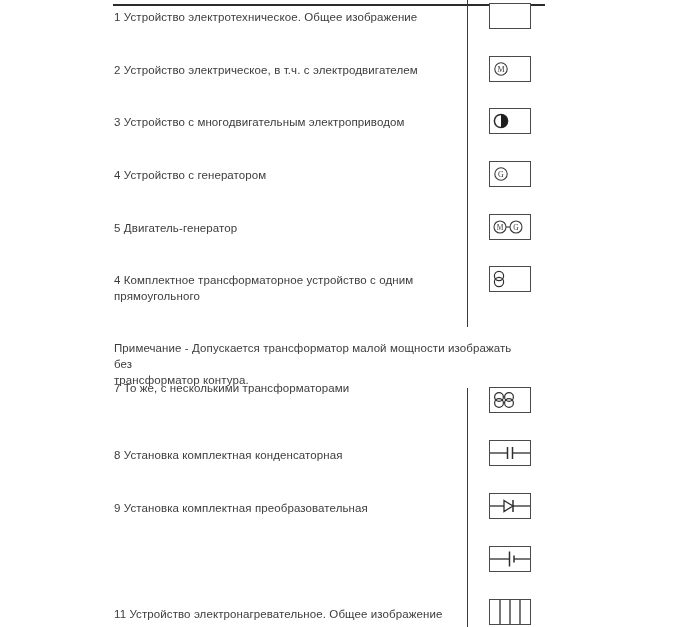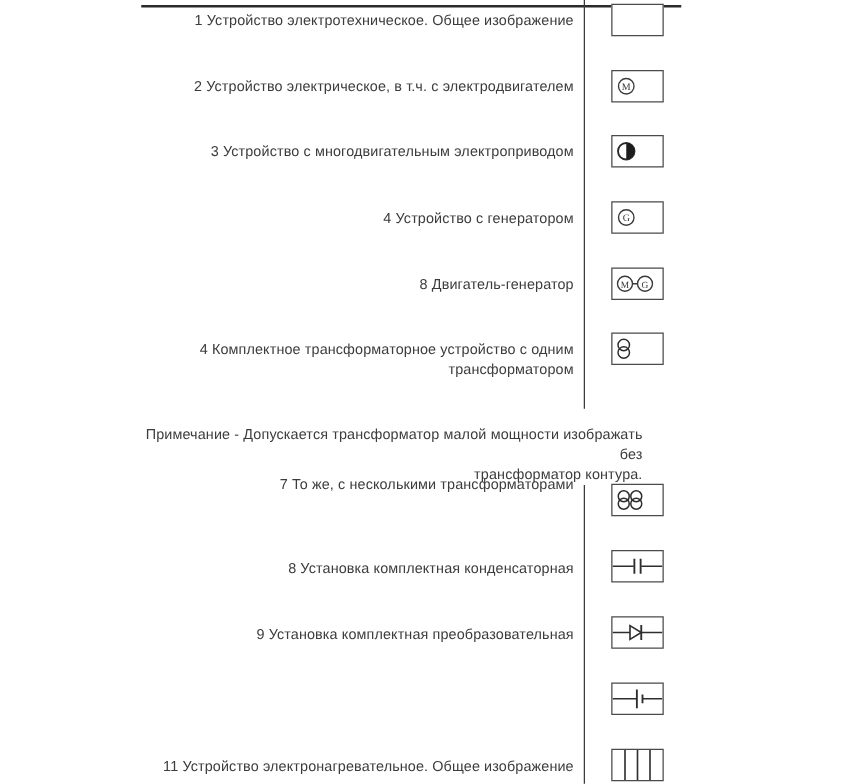--- a/index.html
+++ b/index.html
@@ -13,21 +13,20 @@
     position: relative;
     font-family: "Liberation Sans", sans-serif;
     color: #3b3b3b;
     overflow: hidden;
   }
   #page {
     position: absolute;
     left: 0; top: 0;
     width: 678px;
     height: 627px;
-    text-align: right;
   }
   
   .top-rule {
     position: absolute;
     left: 113px;
     top: 4px;
     width: 432px;
     height: 2px;
     background: #2b2b2b;
   }
@@ -104,34 +103,34 @@
   </div>
 
   <div class="row-text" style="top:167px;">4 Устройство с генератором</div>
   <div class="symbol" style="top:161px;">
     <svg width="40" height="24" viewBox="0 0 40 24">
       <circle cx="11" cy="12" r="6.2" fill="none" stroke="#3a3a3a" stroke-width="1.1"></circle>
       <text x="11" y="15.2" font-family="Liberation Serif, serif" font-size="8" fill="#3a3a3a" text-anchor="middle">G</text>
     </svg>
   </div>
 
-  <div class="row-text" style="top:220px;">8 Двигатель-генератор</div>
+  <div class="row-text" style="top:220px;">5 Двигатель-генератор</div>
   <div class="symbol" style="top:214px;">
     <svg width="40" height="24" viewBox="0 0 40 24">
       <circle cx="10" cy="12" r="6.0" fill="none" stroke="#3a3a3a" stroke-width="1.1"></circle>
       <text x="10" y="15" font-family="Liberation Serif, serif" font-size="7.5" fill="#3a3a3a" text-anchor="middle">M</text>
       <line x1="16" y1="12" x2="20" y2="12" stroke="#3a3a3a" stroke-width="1.1"></line>
       <circle cx="26" cy="12" r="6.0" fill="none" stroke="#3a3a3a" stroke-width="1.1"></circle>
       <text x="26" y="15" font-family="Liberation Serif, serif" font-size="7.5" fill="#3a3a3a" text-anchor="middle">G</text>
     </svg>
   </div>
 
   <div class="row-text" style="top:272px;">
     <div>4 Комплектное трансформаторное устройство с одним</div>
-    <div>трансформатором</div>
+    <div>прямоугольного</div>
   </div>
   <div class="symbol" style="top:266px;">
     <svg width="40" height="24" viewBox="0 0 40 24">
       <circle cx="9" cy="9" r="4.6" fill="none" stroke="#2e2e2e" stroke-width="1.2"></circle>
       <circle cx="9" cy="15" r="4.6" fill="none" stroke="#2e2e2e" stroke-width="1.2"></circle>
     </svg>
   </div>
 
   <div class="note-text" style="top:340px;">
     <div>Примечание - Допускается трансформатор малой мощности изображать без</div>

